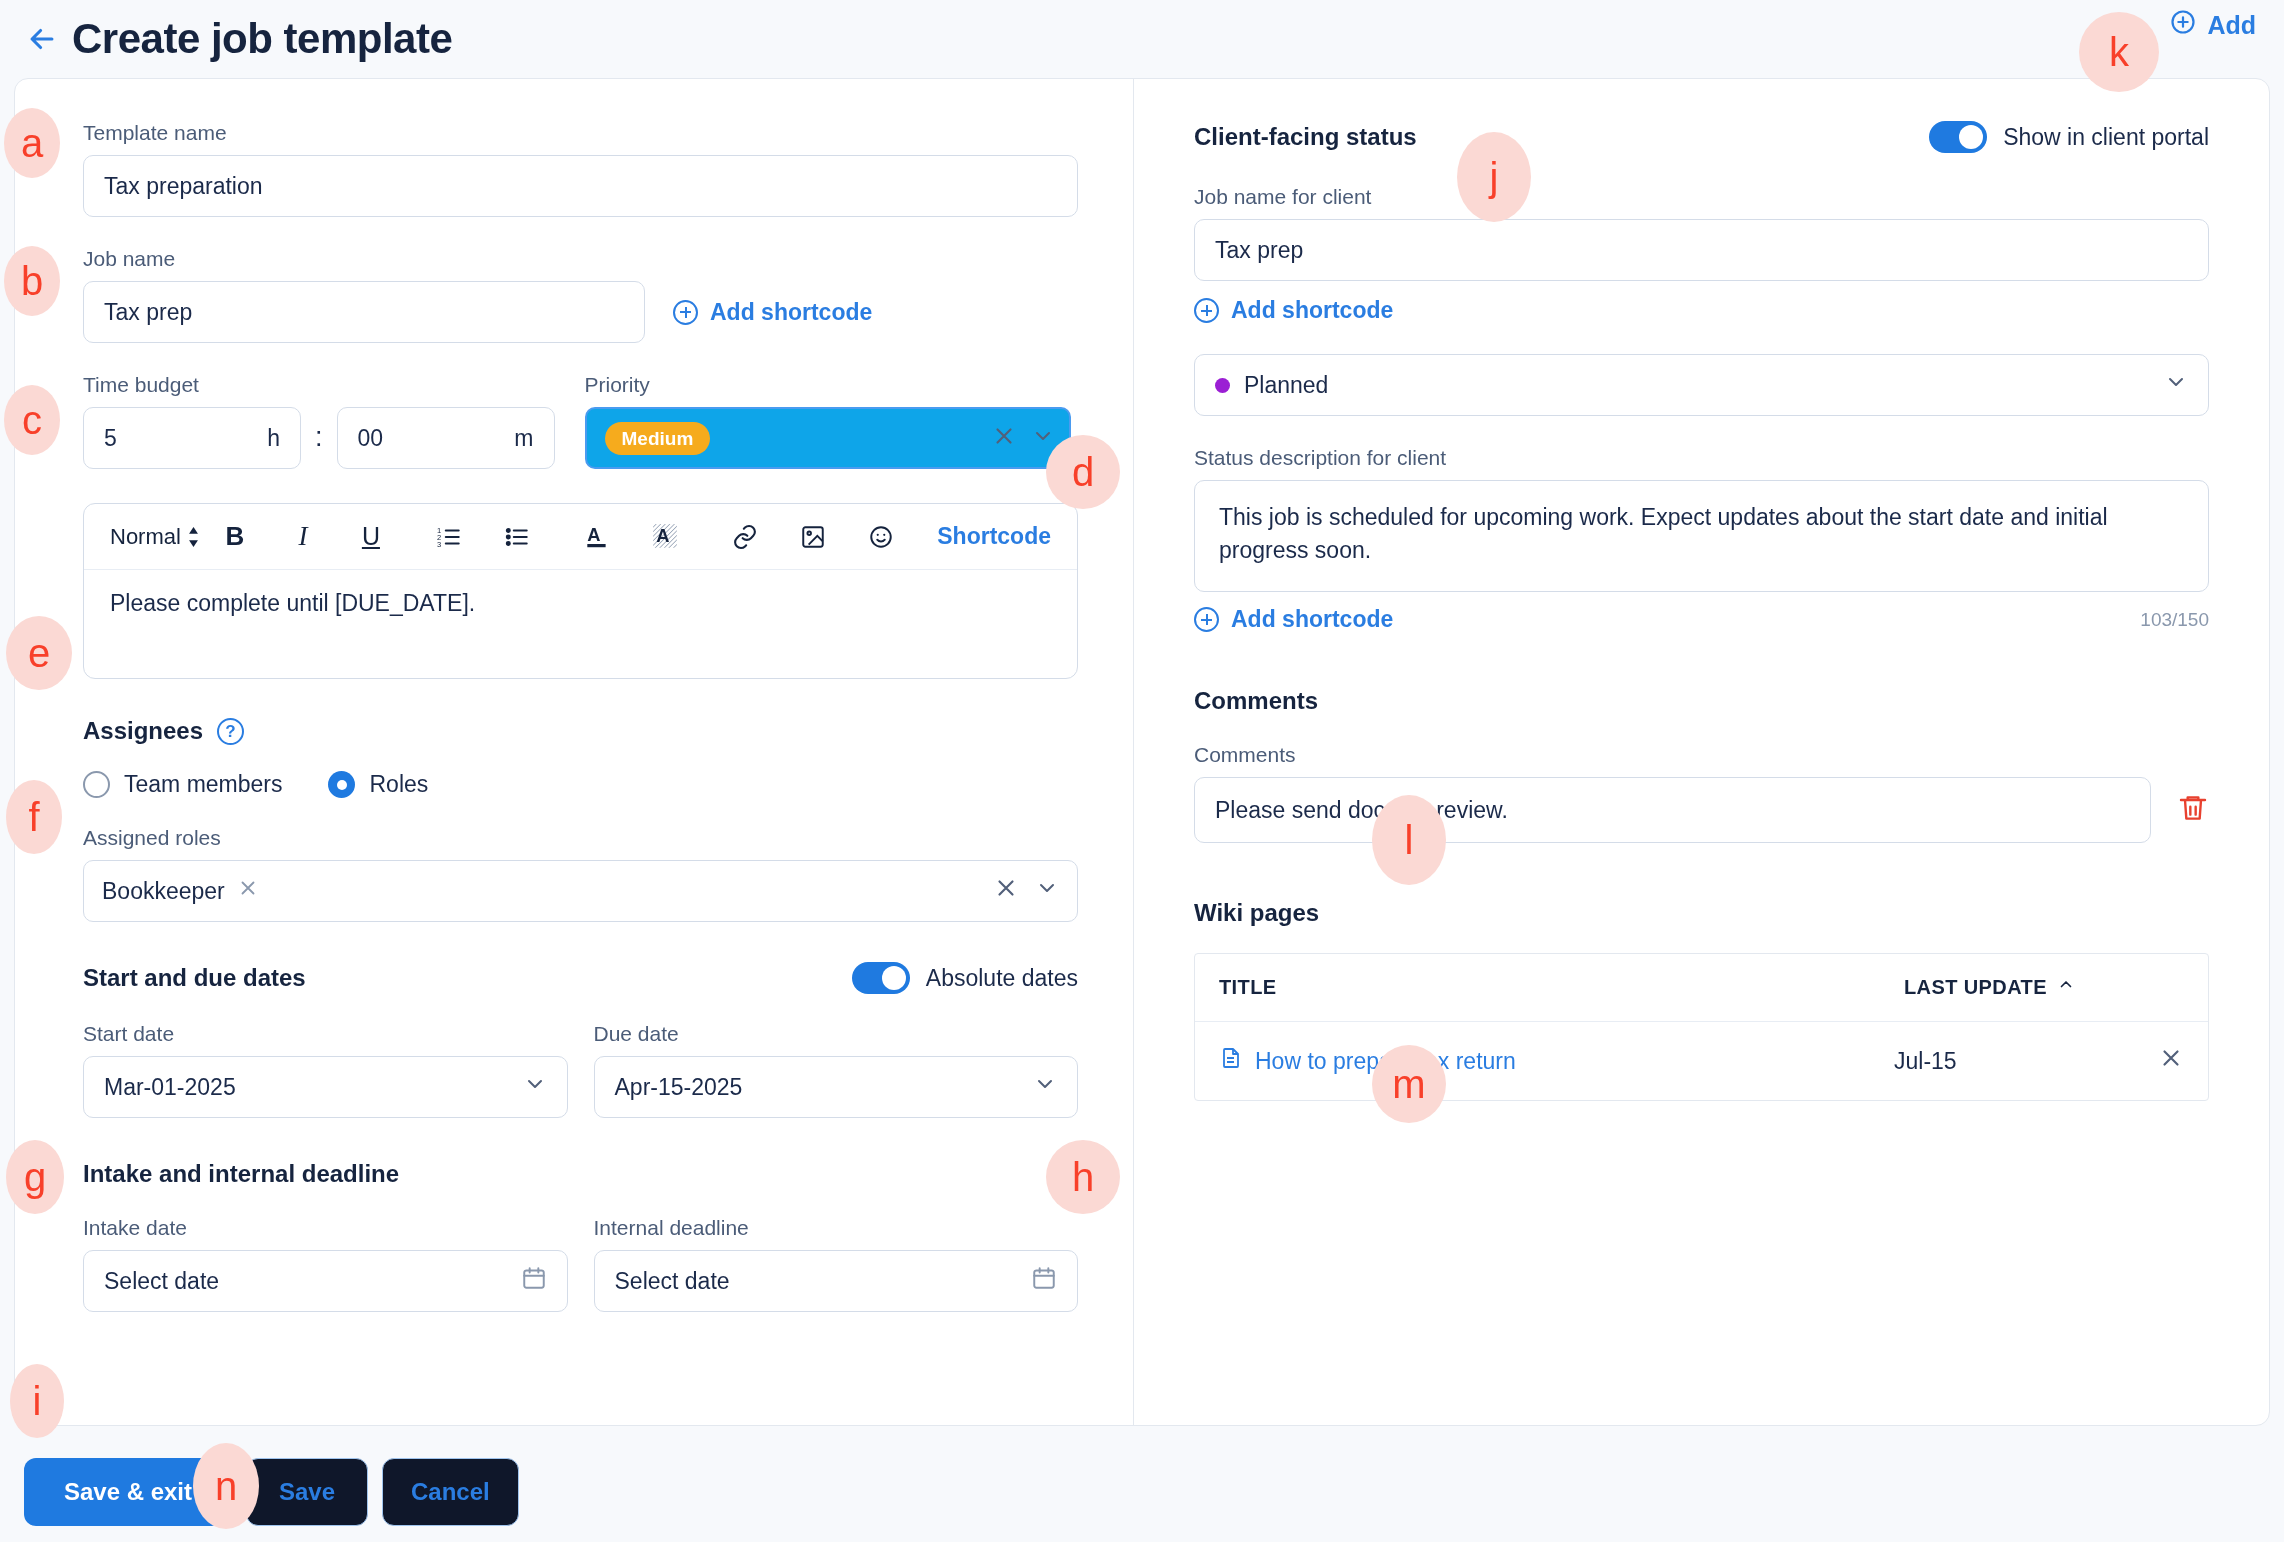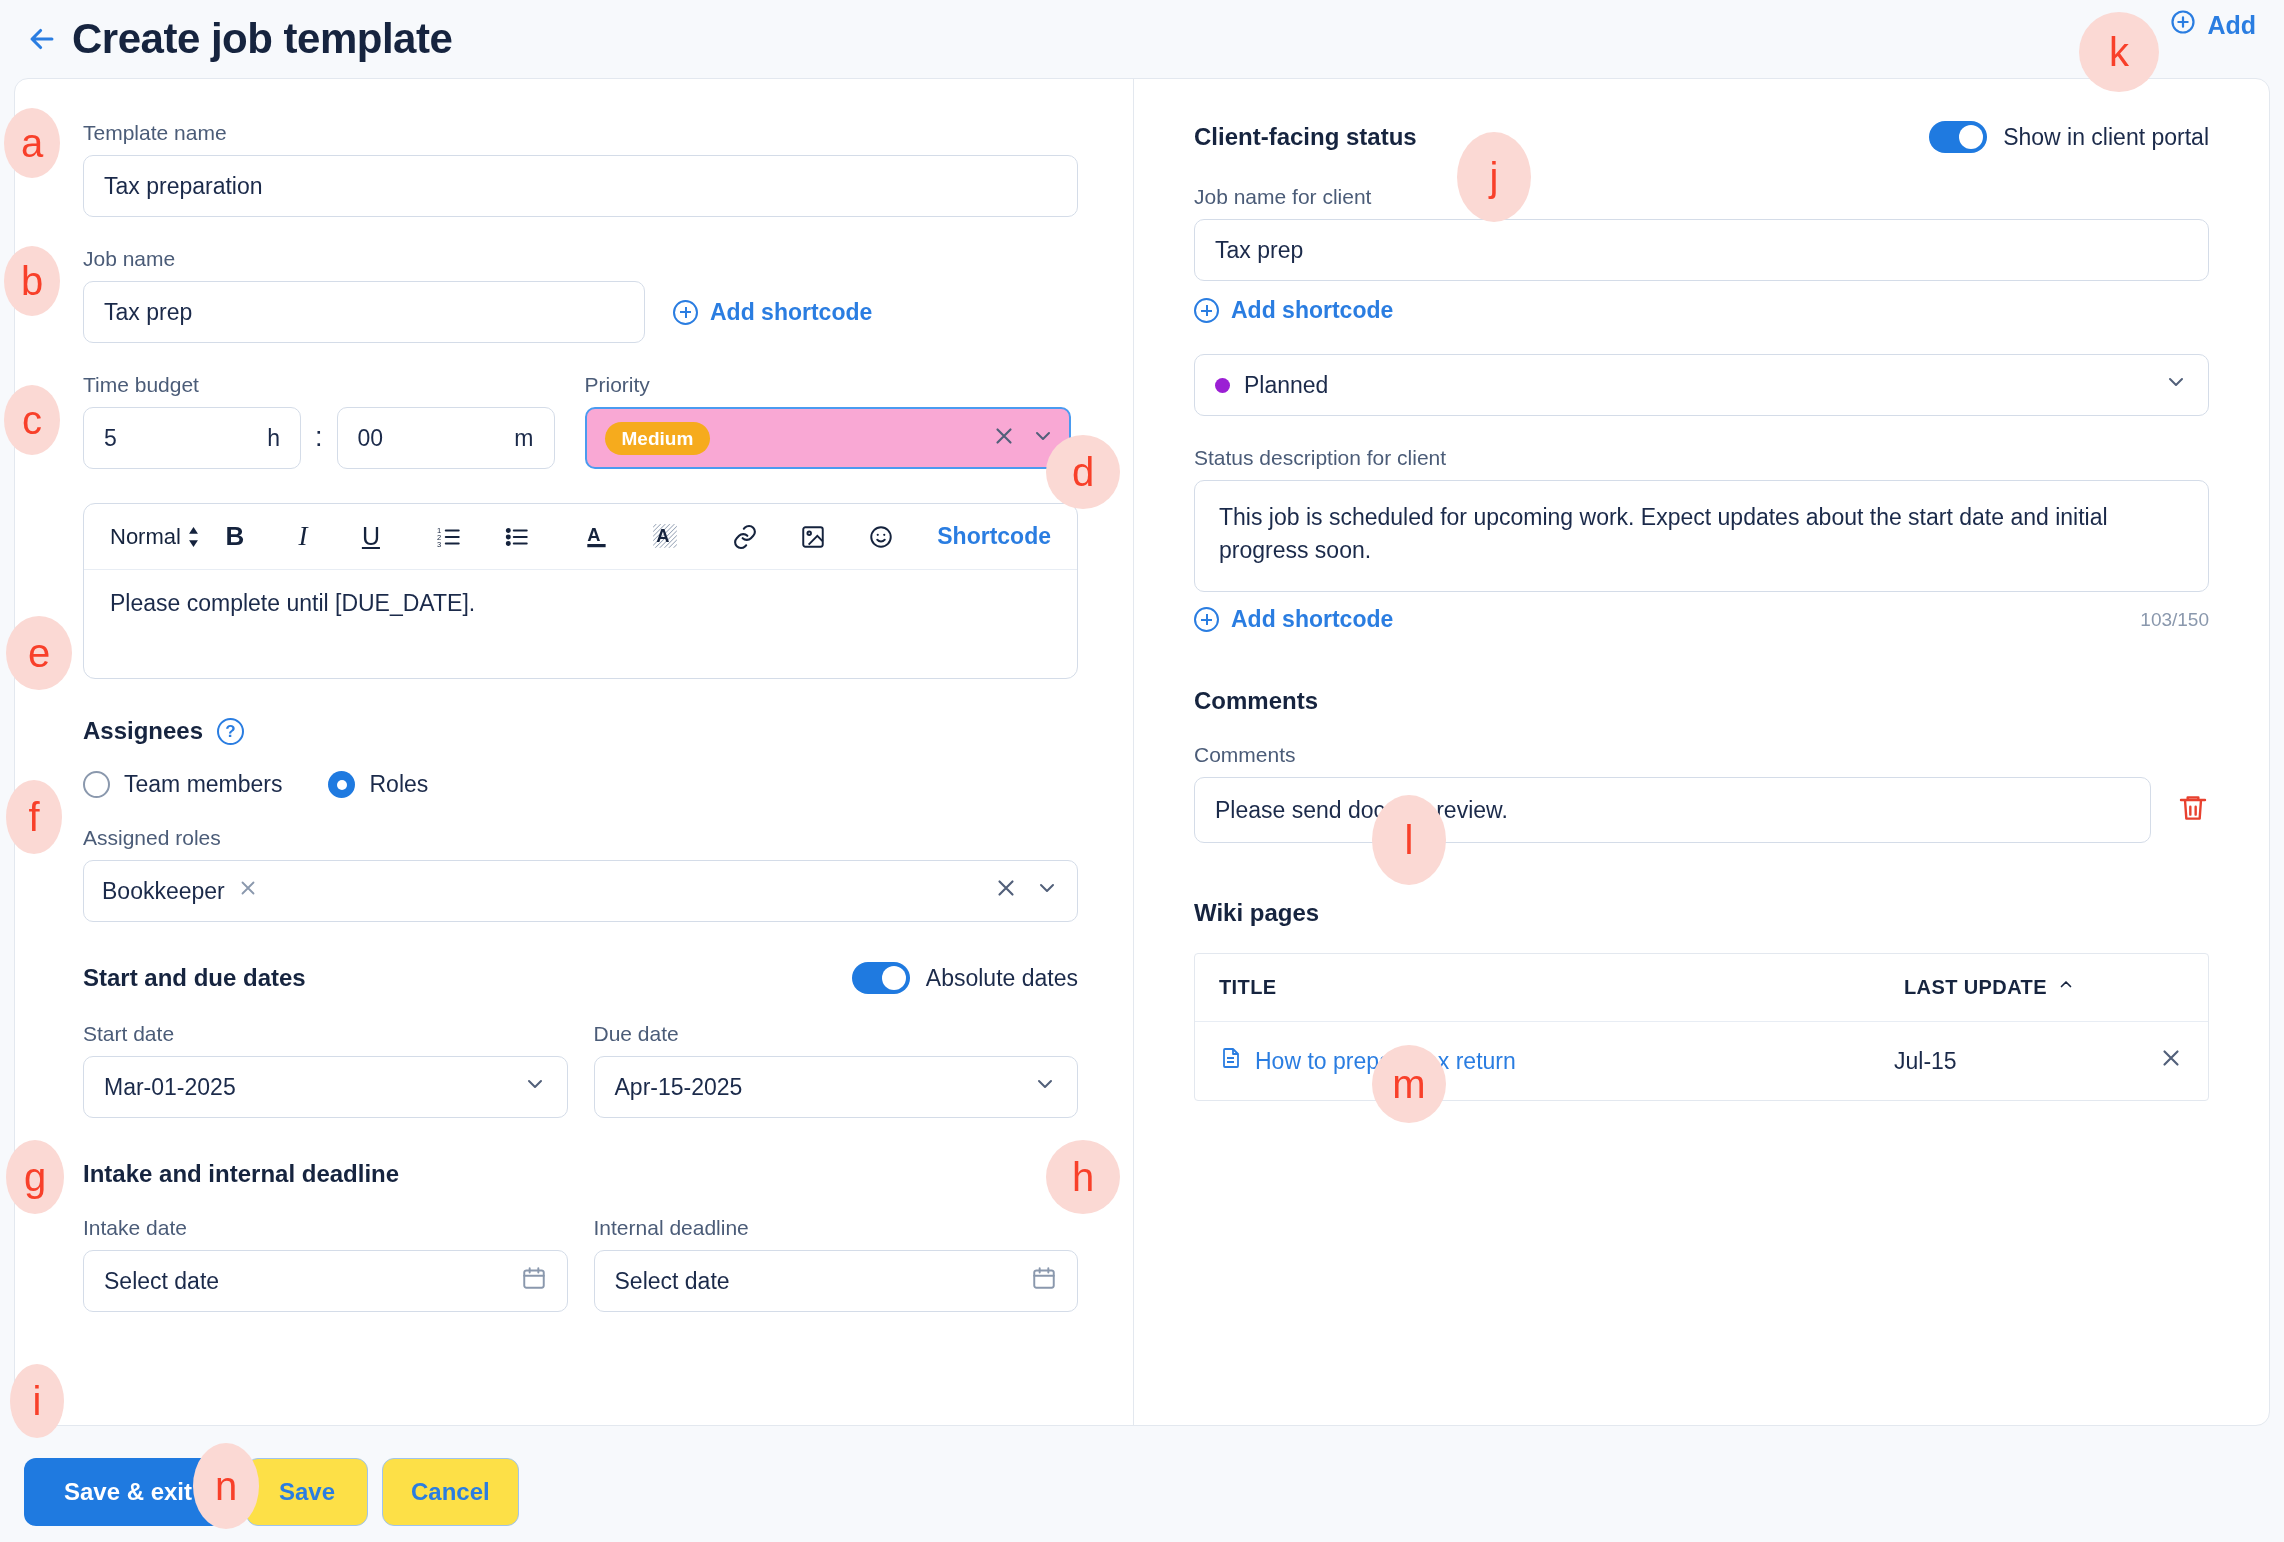--- a/index.html
+++ b/index.html
@@ -89,21 +89,21 @@
   .plus-circle::after{ top:50%; left:5px; right:5px; height:2px; transform:translateY(-50%); }
 
   
   .tb-row { display:flex; align-items:flex-end; gap: 0; }
   .tb-unit { width: 218px; }
   .tb-unit .input { justify-content: space-between; }
   .tb-unit .unit { color:#1b2a4a; }
   .colon { font-size: 27px; margin: 0 14px 16px 14px; color:#1b2a4a; }
   .prio-wrap { margin-left: 30px; width: 486px; }
   .prio-box { height: 62px; border:2px solid #4a9bf0; border-radius:10px;
-     display:flex; align-items:center; padding: 0 14px 0 18px; background:#f9a8d4; }
+     display:flex; align-items:center; padding: 0 14px 0 18px; background:#0ea5e9; }
   .chip {
     background:#f6ab1d; color:#fff; font-weight:700; font-size:19px;
     border-radius: 999px; padding: 7px 17px; line-height:1;
   }
   .prio-actions { margin-left:auto; display:flex; align-items:center; gap:14px; color:#52607a; }
 
   
   .editor {
     border:1px solid #d4dce8; border-radius:12px; height: 176px; overflow:hidden;
   }
@@ -181,21 +181,21 @@
   .wiki-row .c1 { flex:1; display:flex; align-items:center; gap:12px; color:#2a7de1; cursor:pointer; }
   .wiki-row .c2 { width: 250px; }
   .wiki-row .c3 { width: 40px; text-align:right; color:#52607a; cursor:pointer; }
 
   
   .footer { position:absolute; left:0; top: 1442px; width:100%; height:100px;
      display:flex; align-items:center; padding-left: 24px; gap: 14px; }
   .btn { height: 68px; border-radius: 12px; display:flex; align-items:center; justify-content:center;
      font-size:24px; font-weight:700; cursor:pointer; padding: 0 28px; }
   .btn-primary { background:#1f7ae0; color:#fff; min-width: 208px; }
-  .btn-outline { background:#fde047; color:#2a7de1; border:1px solid #9fc4ee; min-width: 122px; }
+  .btn-outline { background:#0f172a; color:#2a7de1; border:1px solid #9fc4ee; min-width: 122px; }
 
   
   .marker {
     position:absolute; background:#fbd9d4; color:#f8402a;
     border-radius: 50%;
     display:flex; align-items:center; justify-content:center;
     font-size: 40px; font-weight:400; z-index: 50;
     width: 66px; height: 66px;
     font-family: "Liberation Sans", sans-serif;
   }

